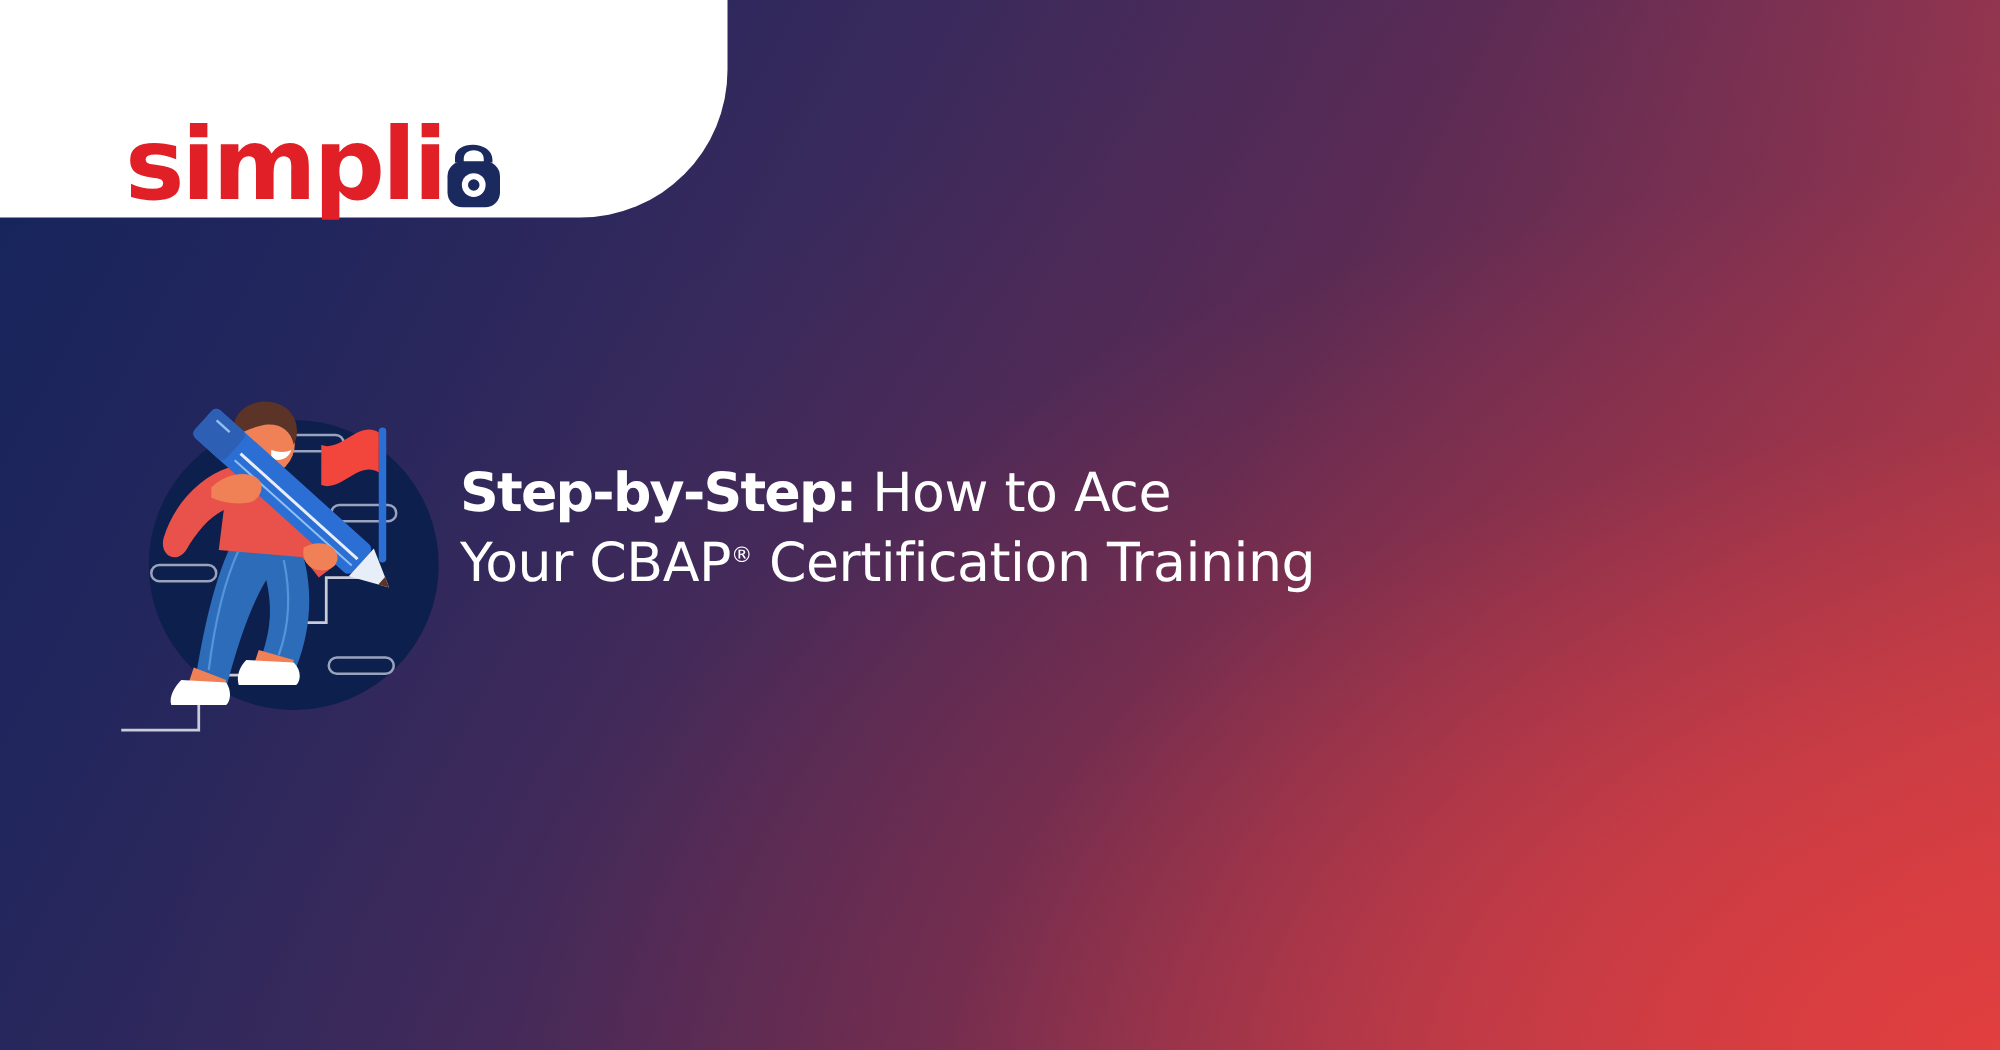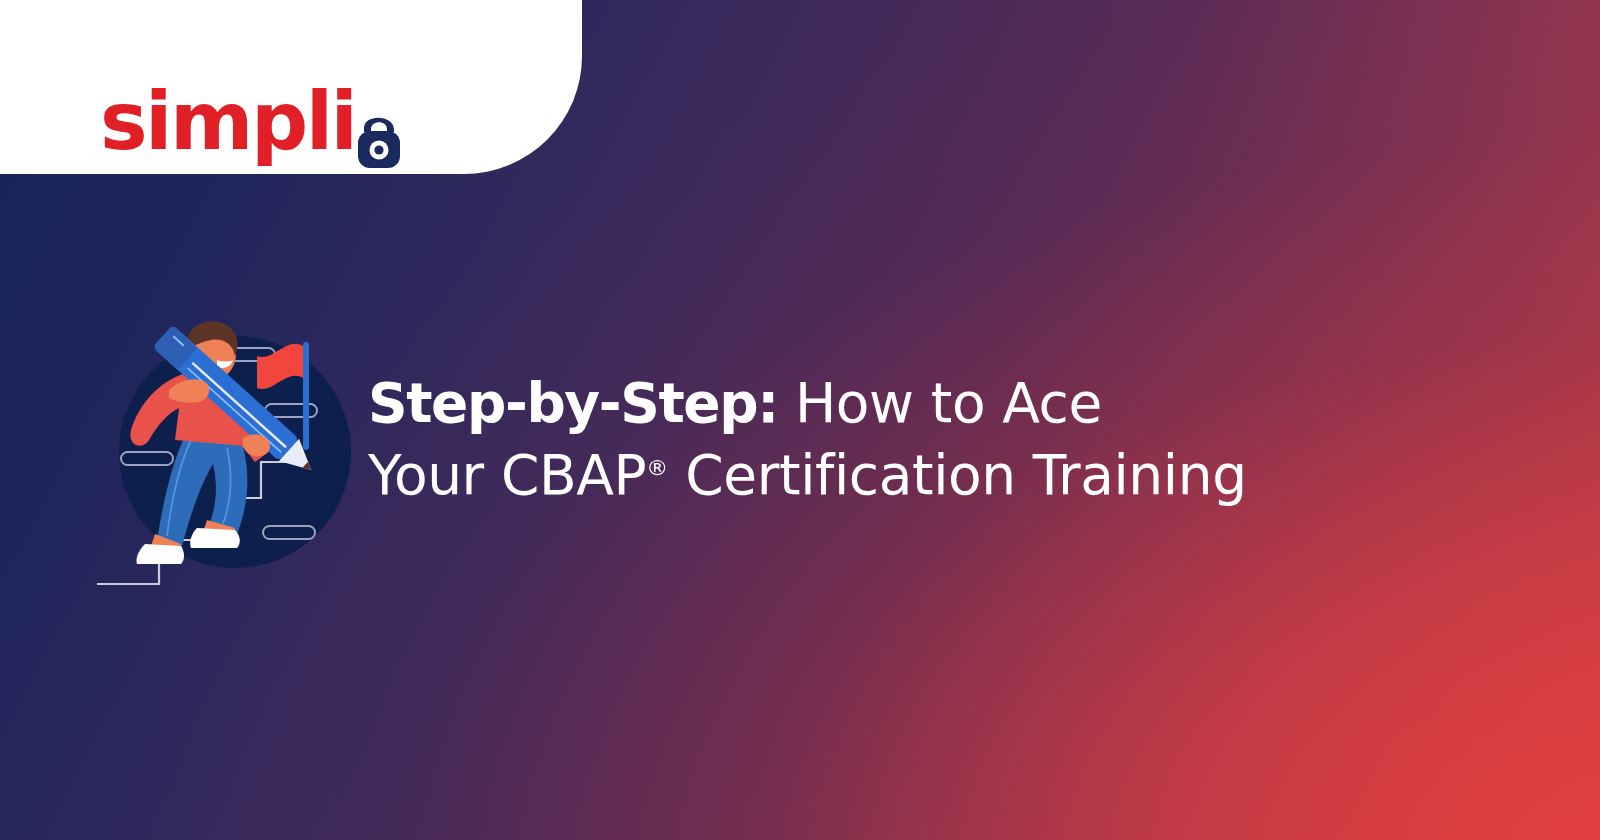--- a/index.html
+++ b/index.html
@@ -25,23 +25,23 @@
     top: -40px;
     width: 622px;
     height: 214px;
     background: #ffffff;
     border-bottom-right-radius: 118px;
     z-index: 5;
   }
   .logo-wrap {
     position: absolute;
     left: 100px;
-    top: 82px;
+    top: 92px;
     display: flex;
-    align-items: flex-end;
+    align-items: center;
     z-index: 6;
   }
   .logo-text {
     font-size: 80px;
     font-weight: 700;
     letter-spacing: -2.5px;
     line-height: 1;
     color: #e01f26;
     font-family: "DejaVu Sans", sans-serif;
   }
@@ -67,21 +67,21 @@
   .illustration svg { display: block; }
 
   
   .headline {
     position: absolute;
     left: 368px;
     top: 368px;
     width: 1140px;
     z-index: 4;
     color: #ffffff;
-    font-size: 55px;
+    font-size: 43px;
     line-height: 1.30;
     letter-spacing: -0.4px;
     font-weight: 400;
     font-family: "DejaVu Sans", sans-serif;
   }
   .headline .strong { font-weight: 700; letter-spacing: -1.4px; }
   .headline .line { display: block; white-space: nowrap; }
   .reg {
     font-size: 0.40em;
     vertical-align: 0.88em;

